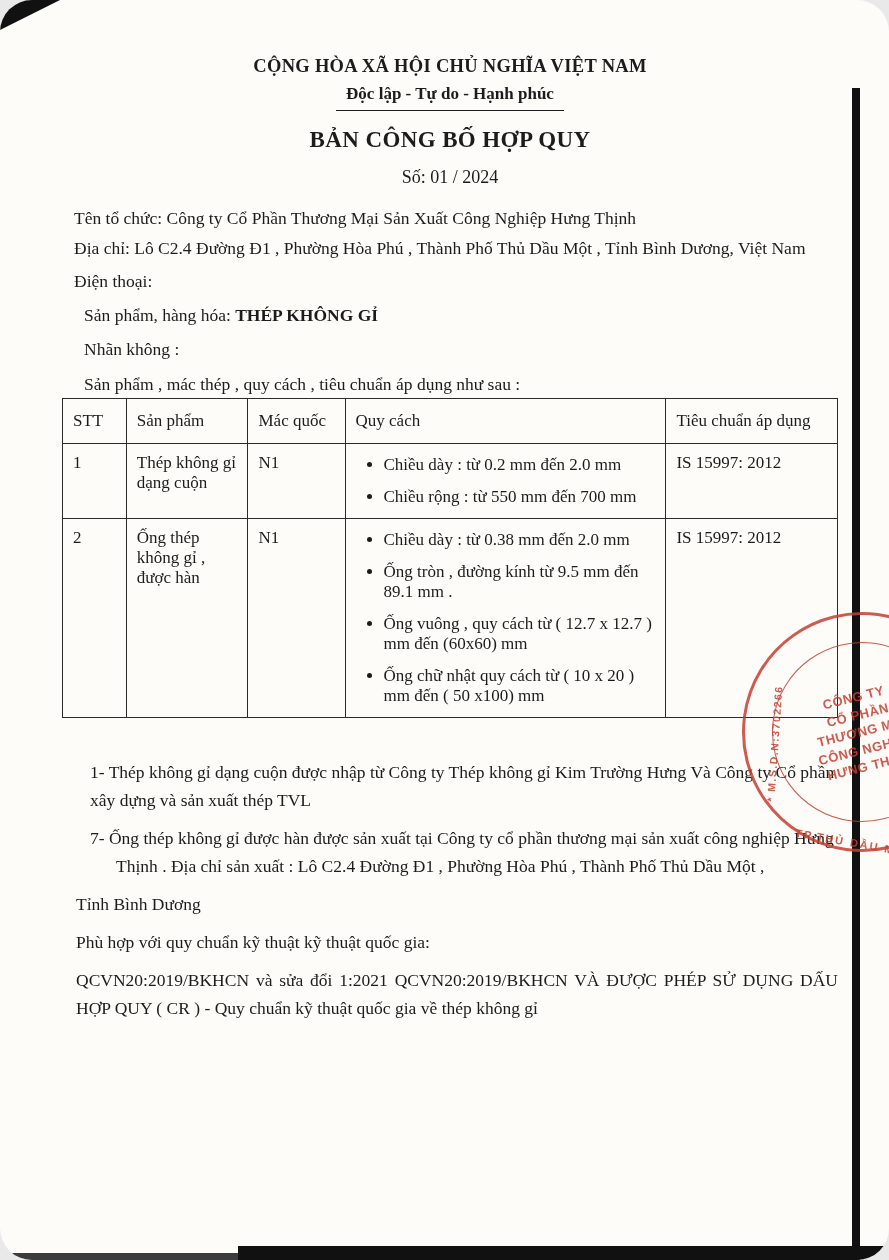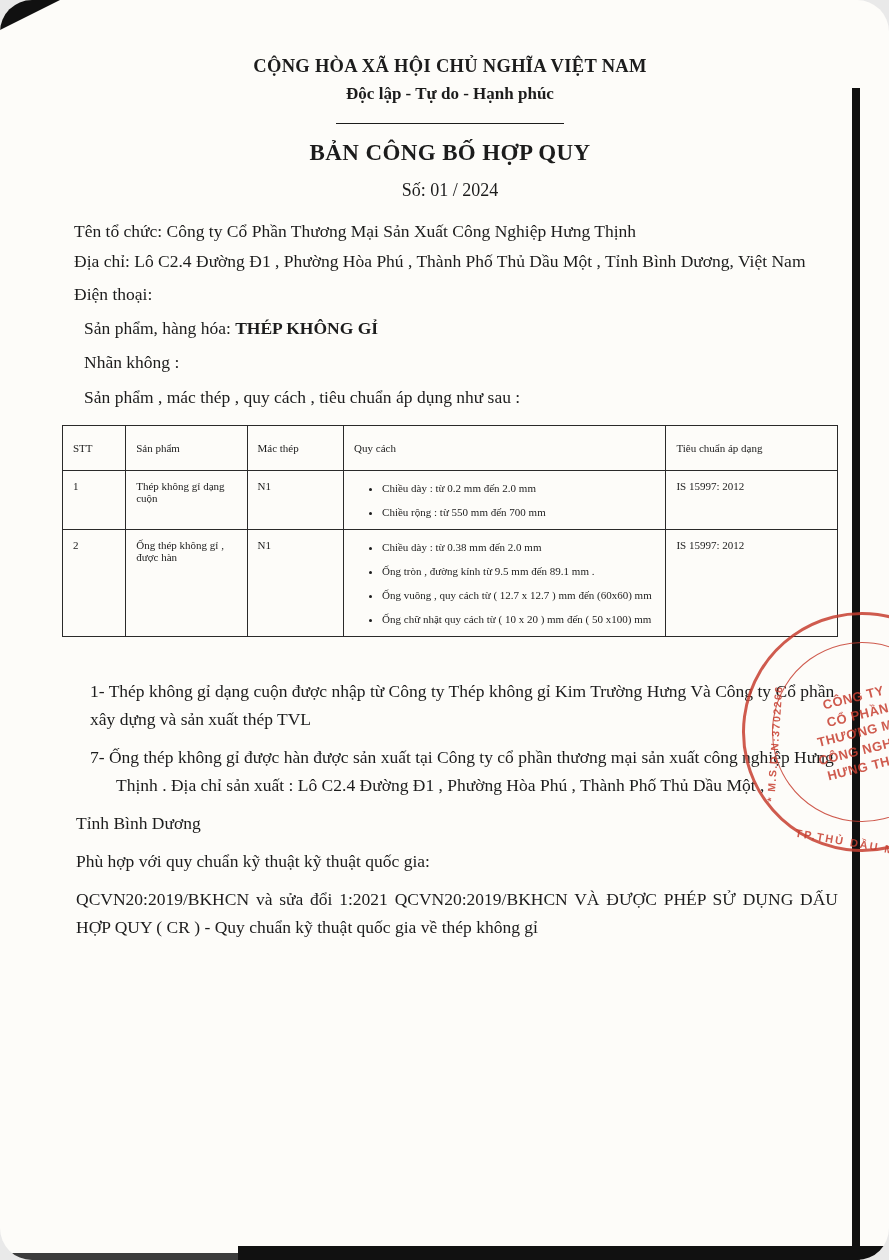--- a/index.html
+++ b/index.html
@@ -17,35 +17,34 @@
   .artifact{position:absolute;background:#111;}
   .corner-tl{left:0;top:0;width:60px;height:30px;clip-path:polygon(0 0,100% 0,0 100%);}
   .edge-right{left:852px;top:88px;width:8px;height:1172px;}
   .edge-bottom{left:238px;bottom:0;width:651px;height:14px;}
   .edge-bottom-left{left:0;bottom:0;width:238px;height:7px;background:#3c3c3c;}
 
   
   .content{position:absolute;left:62px;top:56px;width:776px;}
   .c-head{text-align:center;font-weight:bold;font-size:18.5px;letter-spacing:.3px;}
   .c-motto{text-align:center;font-weight:bold;font-size:17px;margin-top:7px;}
-  .c-motto span{display:inline-block;border-bottom:1.6px solid #1c1c1c;padding:0 10px 19px;}
+  .c-motto span{display:inline-block;border-bottom:1.6px solid #1c1c1c;padding:0 10px 6px;}
   .doc-title{text-align:center;font-weight:bold;font-size:23px;margin-top:16px;letter-spacing:.4px;}
   .doc-number{text-align:center;font-size:18px;margin-top:14px;}
 
   .body-text{font-size:17.5px;line-height:1.62;}
   .p0{margin:16px 0 0 12px;}
   .p-indent{margin:6px 0 0 22px;}
   .bold{font-weight:bold;}
 
   
   table.spec{
     border-collapse:collapse;
     width:776px;
-    margin-top:14px;
-    font-size:11px;
+    font-size:17px;
   }
   table.spec th,table.spec td{
     border:1.6px solid #2a2a2a;
     padding:9px 10px;
     vertical-align:top;
     text-align:left;
     font-weight:normal;
   }
   table.spec th{height:26px;vertical-align:middle;}
   .col-stt{width:44px;text-align:center;}
@@ -122,23 +121,23 @@
       <p class="p-indent"><span>Sản phẩm, hàng hóa: </span><span class="bold">THÉP KHÔNG GỈ</span></p>
       <p class="p-indent">Nhãn không :</p>
       <p class="p-indent">Sản phẩm , mác thép , quy cách , tiêu chuẩn áp dụng như sau :</p>
     </div>
 
     <table class="spec">
       <thead>
         <tr>
           <th class="col-stt">STT</th>
           <th class="col-sp">Sản phẩm</th>
-          <th class="col-mt" style="text-align:left">Mác thép</th>
+          <th class="col-mt" style="text-align:left">Mác quốc</th>
           <th class="col-qc">Quy cách</th>
-          <th class="col-tc">Tiêu chuẩn áp dạng</th>
+          <th class="col-tc">Tiêu chuẩn áp dụng</th>
         </tr>
       </thead>
       <tbody>
         <tr>
           <td class="cell-stt">1</td>
           <td>Thép không gỉ dạng cuộn</td>
           <td class="cell-mt">N1</td>
           <td>
             <ul class="qc-list">
               <li>Chiều dày : từ 0.2 mm đến 2.0 mm</li>

